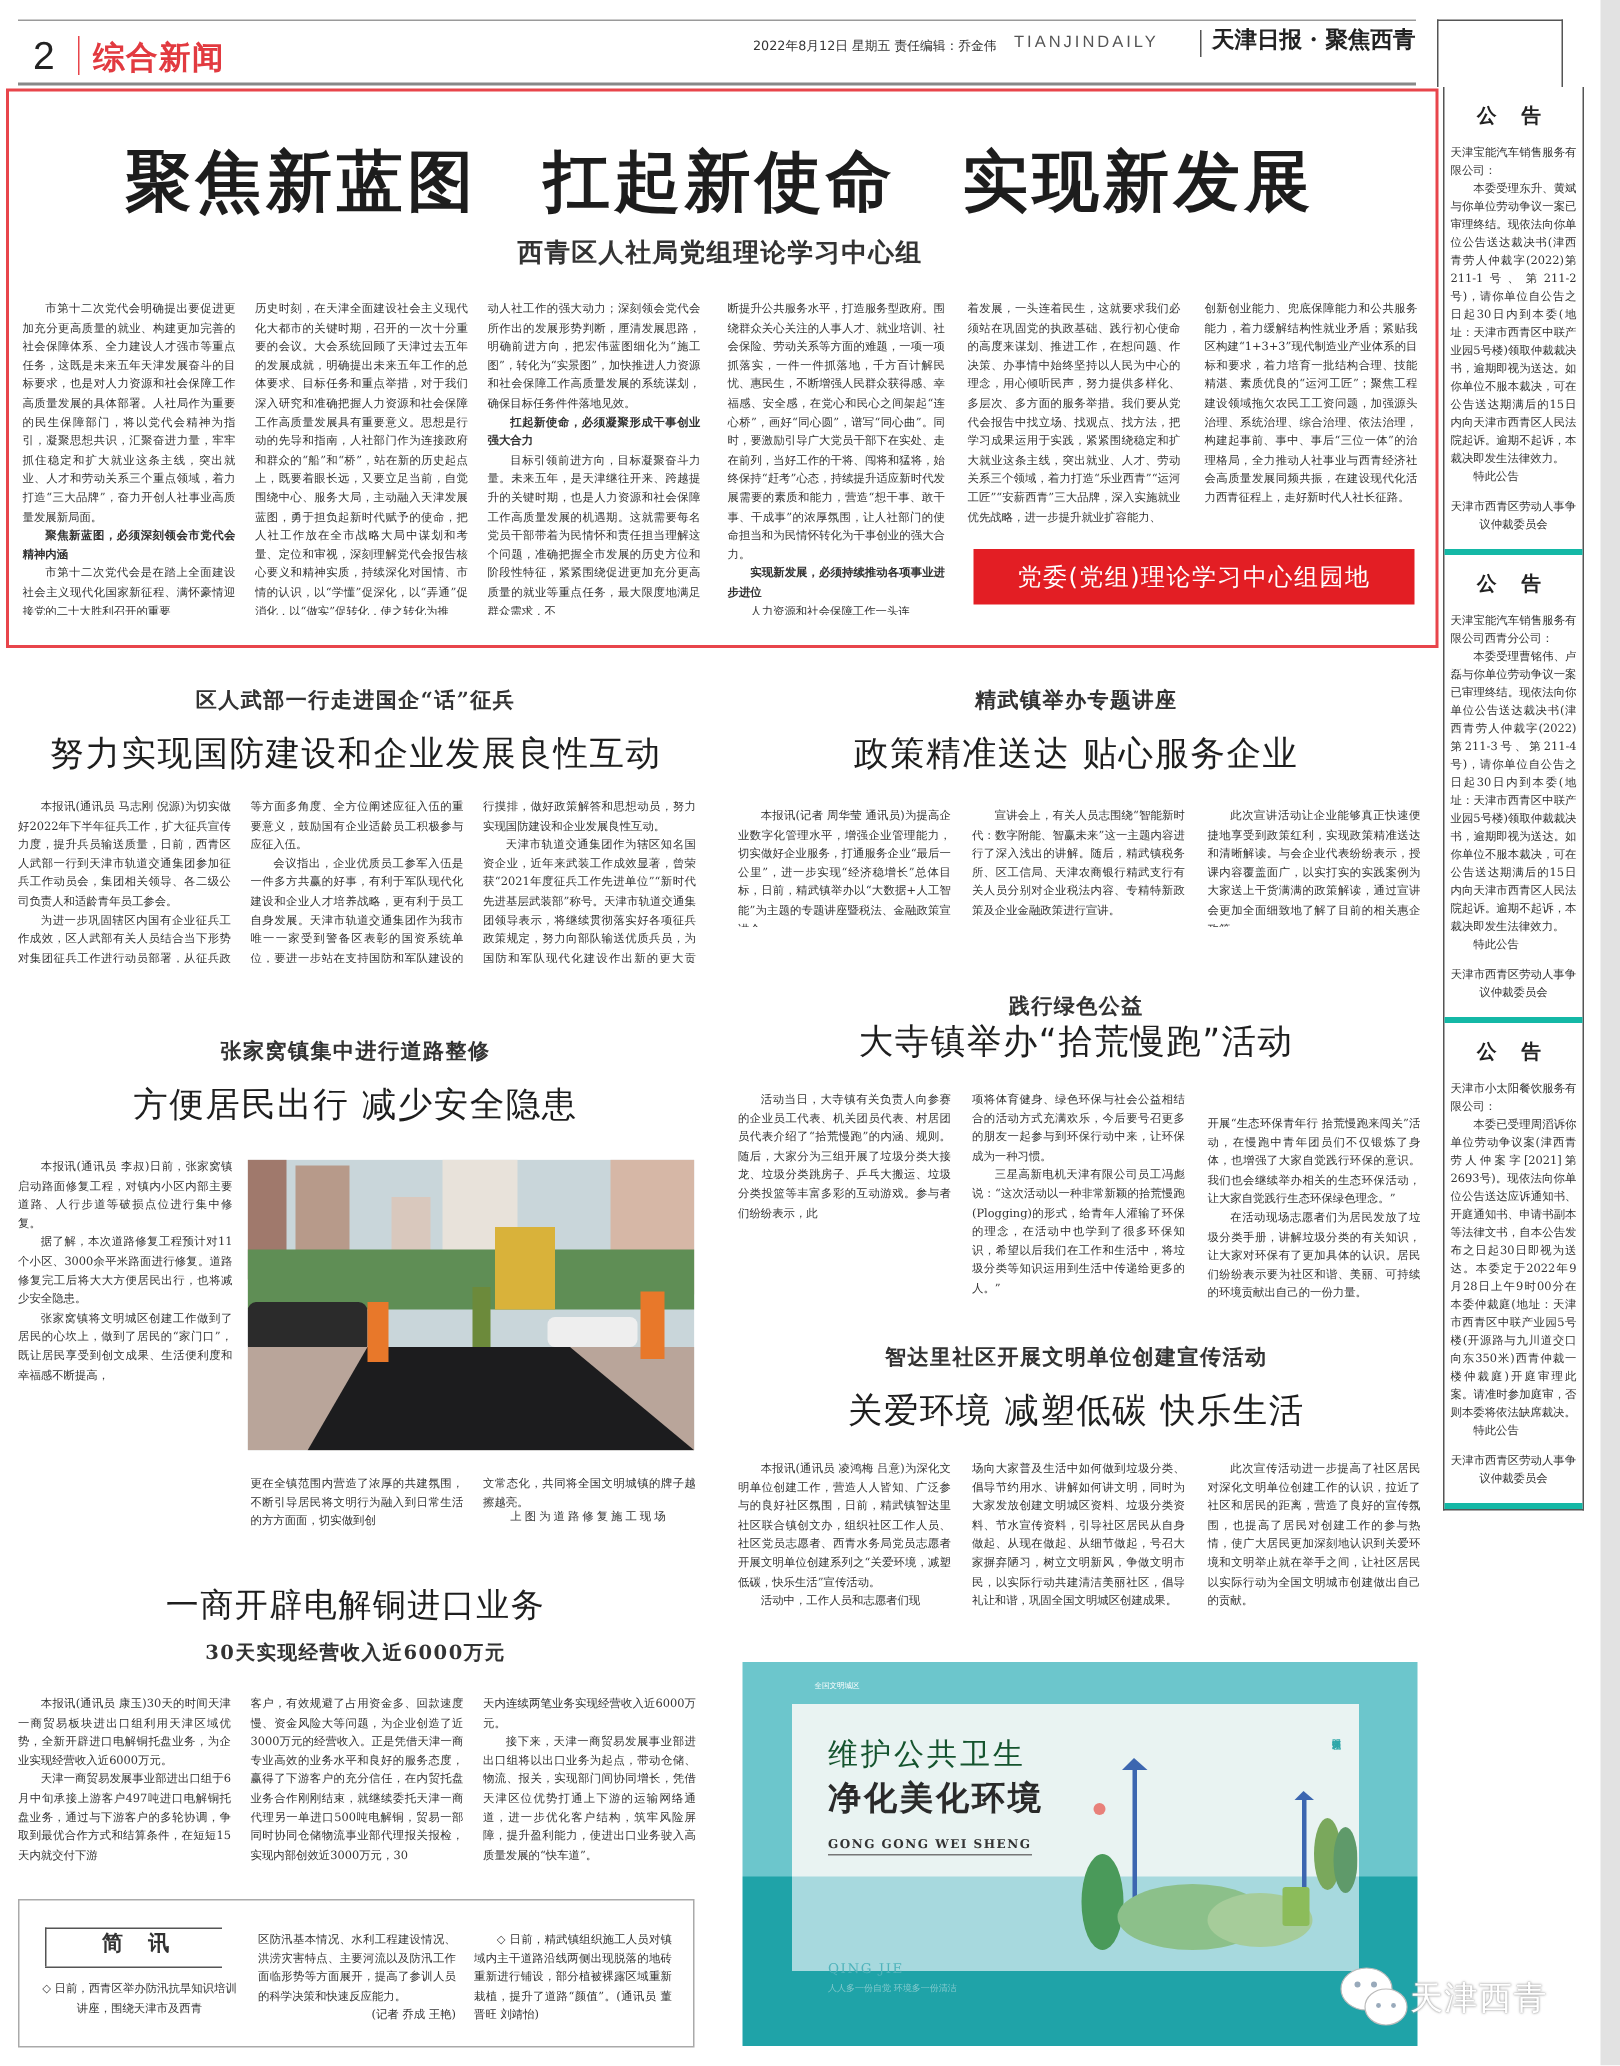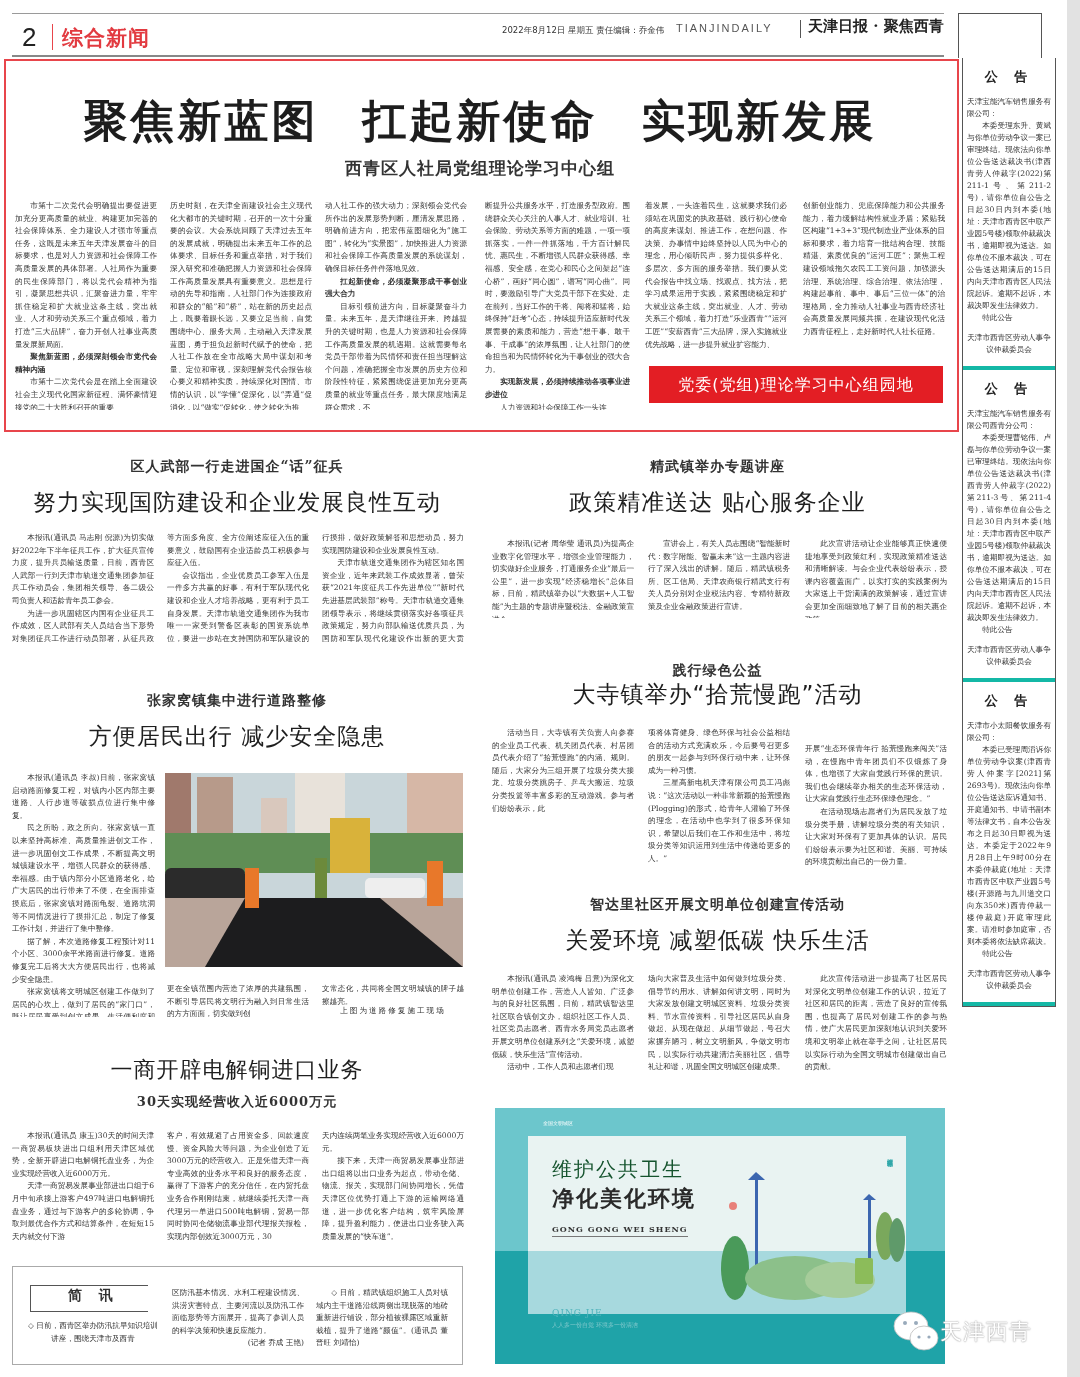--- a/index.html
+++ b/index.html
@@ -141,21 +141,20 @@
     <p class="">宣讲会上，有关人员志围绕“智能新时代：数字附能、智赢未来”这一主题内容进行了深入浅出的讲解。随后，精武镇税务所、区工信局、天津农商银行精武支行有关人员分别对企业税法内容、专精特新政策及企业金融政策进行宣讲。</p>
   </div>
 <div class="abs col" style="left:805px;top:538px;width:142px;height:80px;">
     <p class="">此次宣讲活动让企业能够真正快速便捷地享受到政策红利，实现政策精准送达和清晰解读。与会企业代表纷纷表示，授课内容覆盖面广，以实打实的实践案例为大家送上干货满满的政策解读，通过宣讲会更加全面细致地了解了目前的相关惠企政策。</p>
   </div>
 
 <div class="abs kicker" style="left:12px;top:692px;width:450px;">张家窝镇集中进行道路整修</div>
 <div class="abs headline" style="left:12px;top:721px;width:450px;">方便居民出行 减少安全隐患</div>
 <div class="abs col" style="left:12px;top:772px;width:143px;height:245px;">
     <p class="">本报讯(通讯员 李叔)日前，张家窝镇启动路面修复工程，对镇内小区内部主要道路、人行步道等破损点位进行集中修复。</p>
-    <p class="">民之所盼，政之所向。张家窝镇一直以来坚持高标准、高质量推进创文工作，进一步巩固创文工作成果，不断提高文明城镇建设水平，增强人民群众的获得感、幸福感。由于镇内部分小区道路老化，给广大居民的出行带来了不便，在全面排查摸底后，张家窝镇对路面龟裂、道路坑洞等不同情况进行了摸排汇总，制定了修复工作计划，并进行了集中整修。</p>
     <p class="">据了解，本次道路修复工程预计对11个小区、3000余平米路面进行修复。道路修复完工后将大大方便居民出行，也将减少安全隐患。</p>
     <p class="">张家窝镇将文明城区创建工作做到了居民的心坎上，做到了居民的“家门口”，既让居民享受到创文成果、生活便利度和幸福感不断提高，</p>
   </div>
 <div class="abs photo">
   <svg width="298" height="194" viewBox="0 0 298 194">
     <rect width="298" height="194" fill="#c9d6da"></rect>
     <rect x="0" y="0" width="26" height="80" fill="#a0796c"></rect>
     <rect x="32" y="4" width="36" height="80" fill="#b79a8a"></rect>
     <rect x="96" y="25" width="26" height="55" fill="#d9c8bd"></rect>
     <rect x="130" y="0" width="50" height="80" fill="#e8e2da"></rect>

